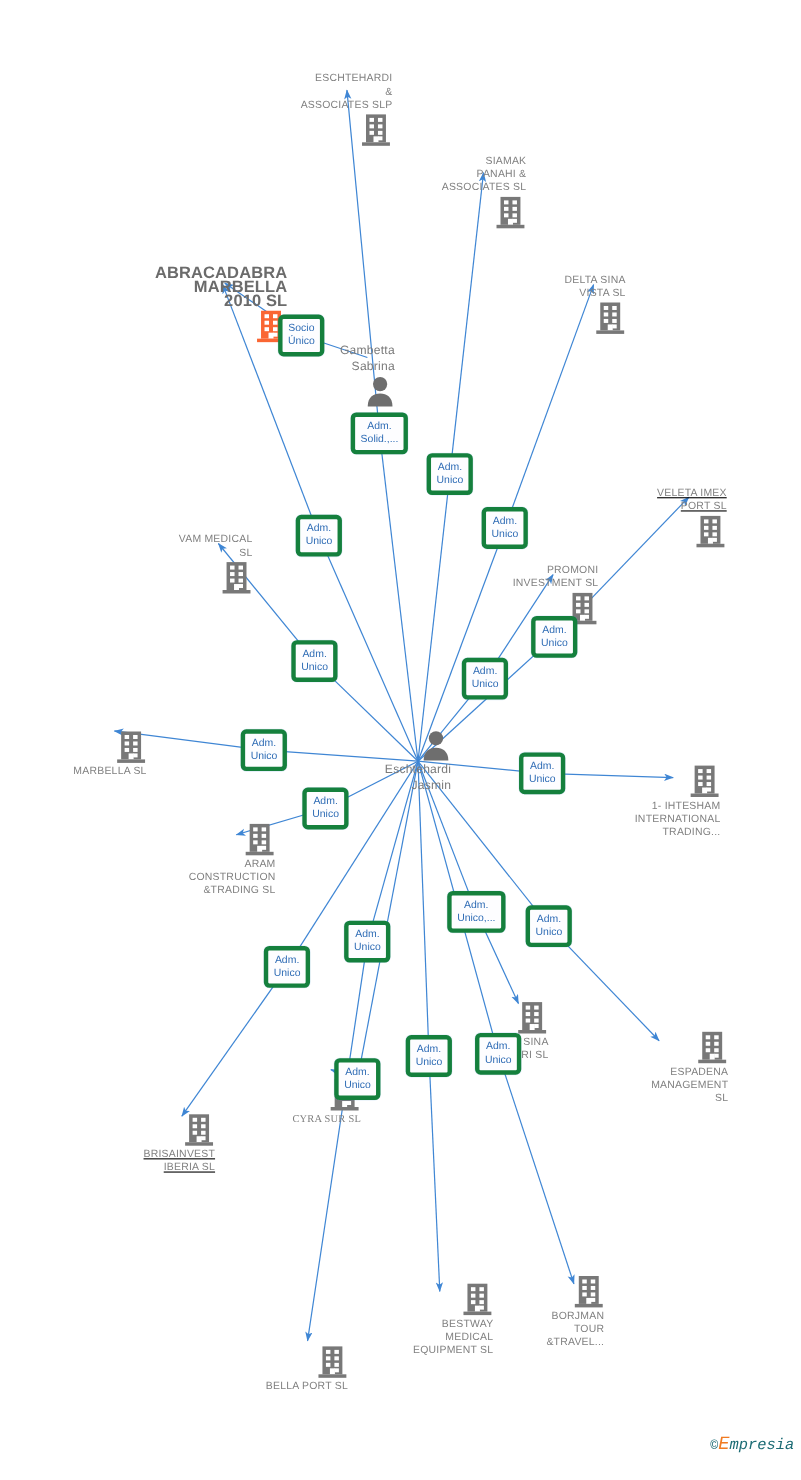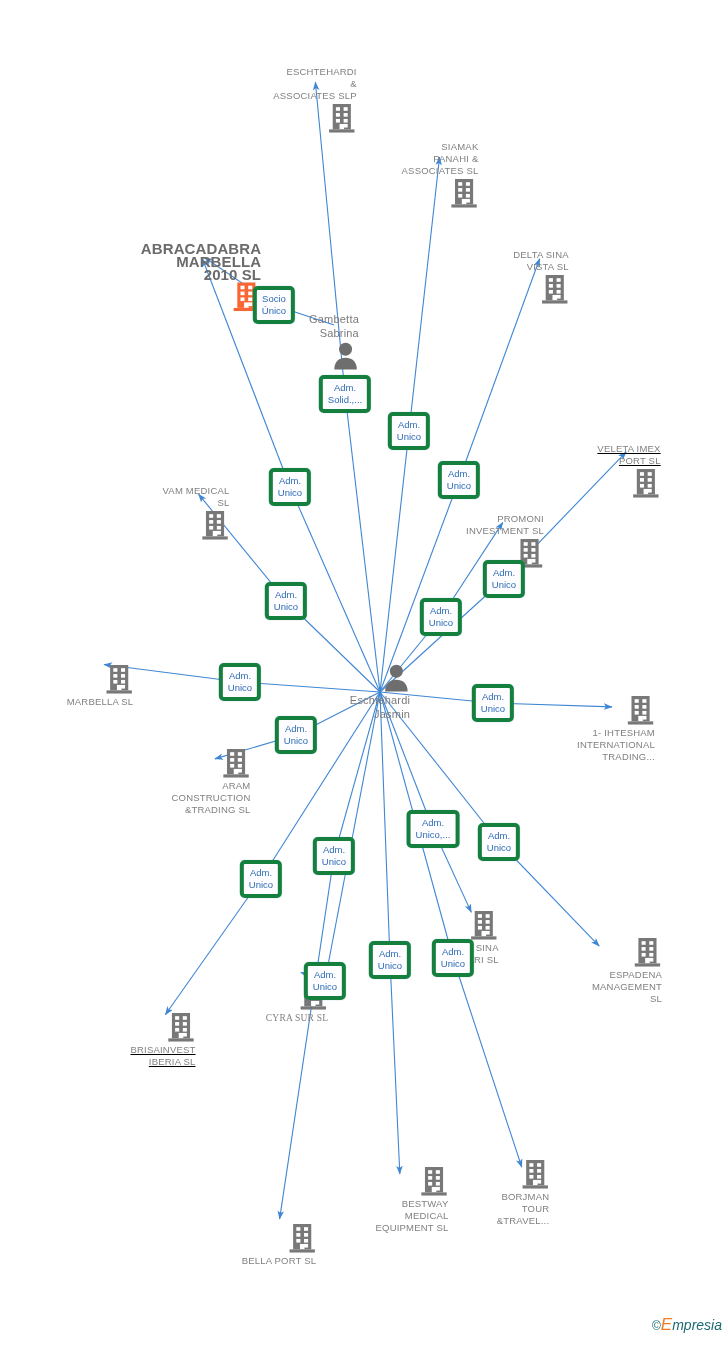--- a/index.html
+++ b/index.html
@@ -35,23 +35,23 @@
     border-radius:5px;
     color:#2f6cb5;
     font-size:9.5px;
     line-height:12px;
     padding:3px 5px;
     text-align:center;
     white-space:pre-line;
     box-shadow:0 0 0 .5px rgba(74,144,217,.18);
   }
   .watermark{
-    position:absolute;right:6px;bottom:10px;
+    position:absolute;right:6px;bottom:22px;
     font-size:14px;color:#1b6b74;
-    font-family:Liberation Sans, sans-serif;
+    font-family:Liberation Mono, monospace;
     font-style:italic;
     white-space:nowrap;
   }
   .watermark .c{font-style:normal;font-size:12px;color:#1b6b74;}
   .watermark .e{color:#f07b22;font-size:17px;}
 </style>
 </head>
 <body>
 
 <div id="canvas">

